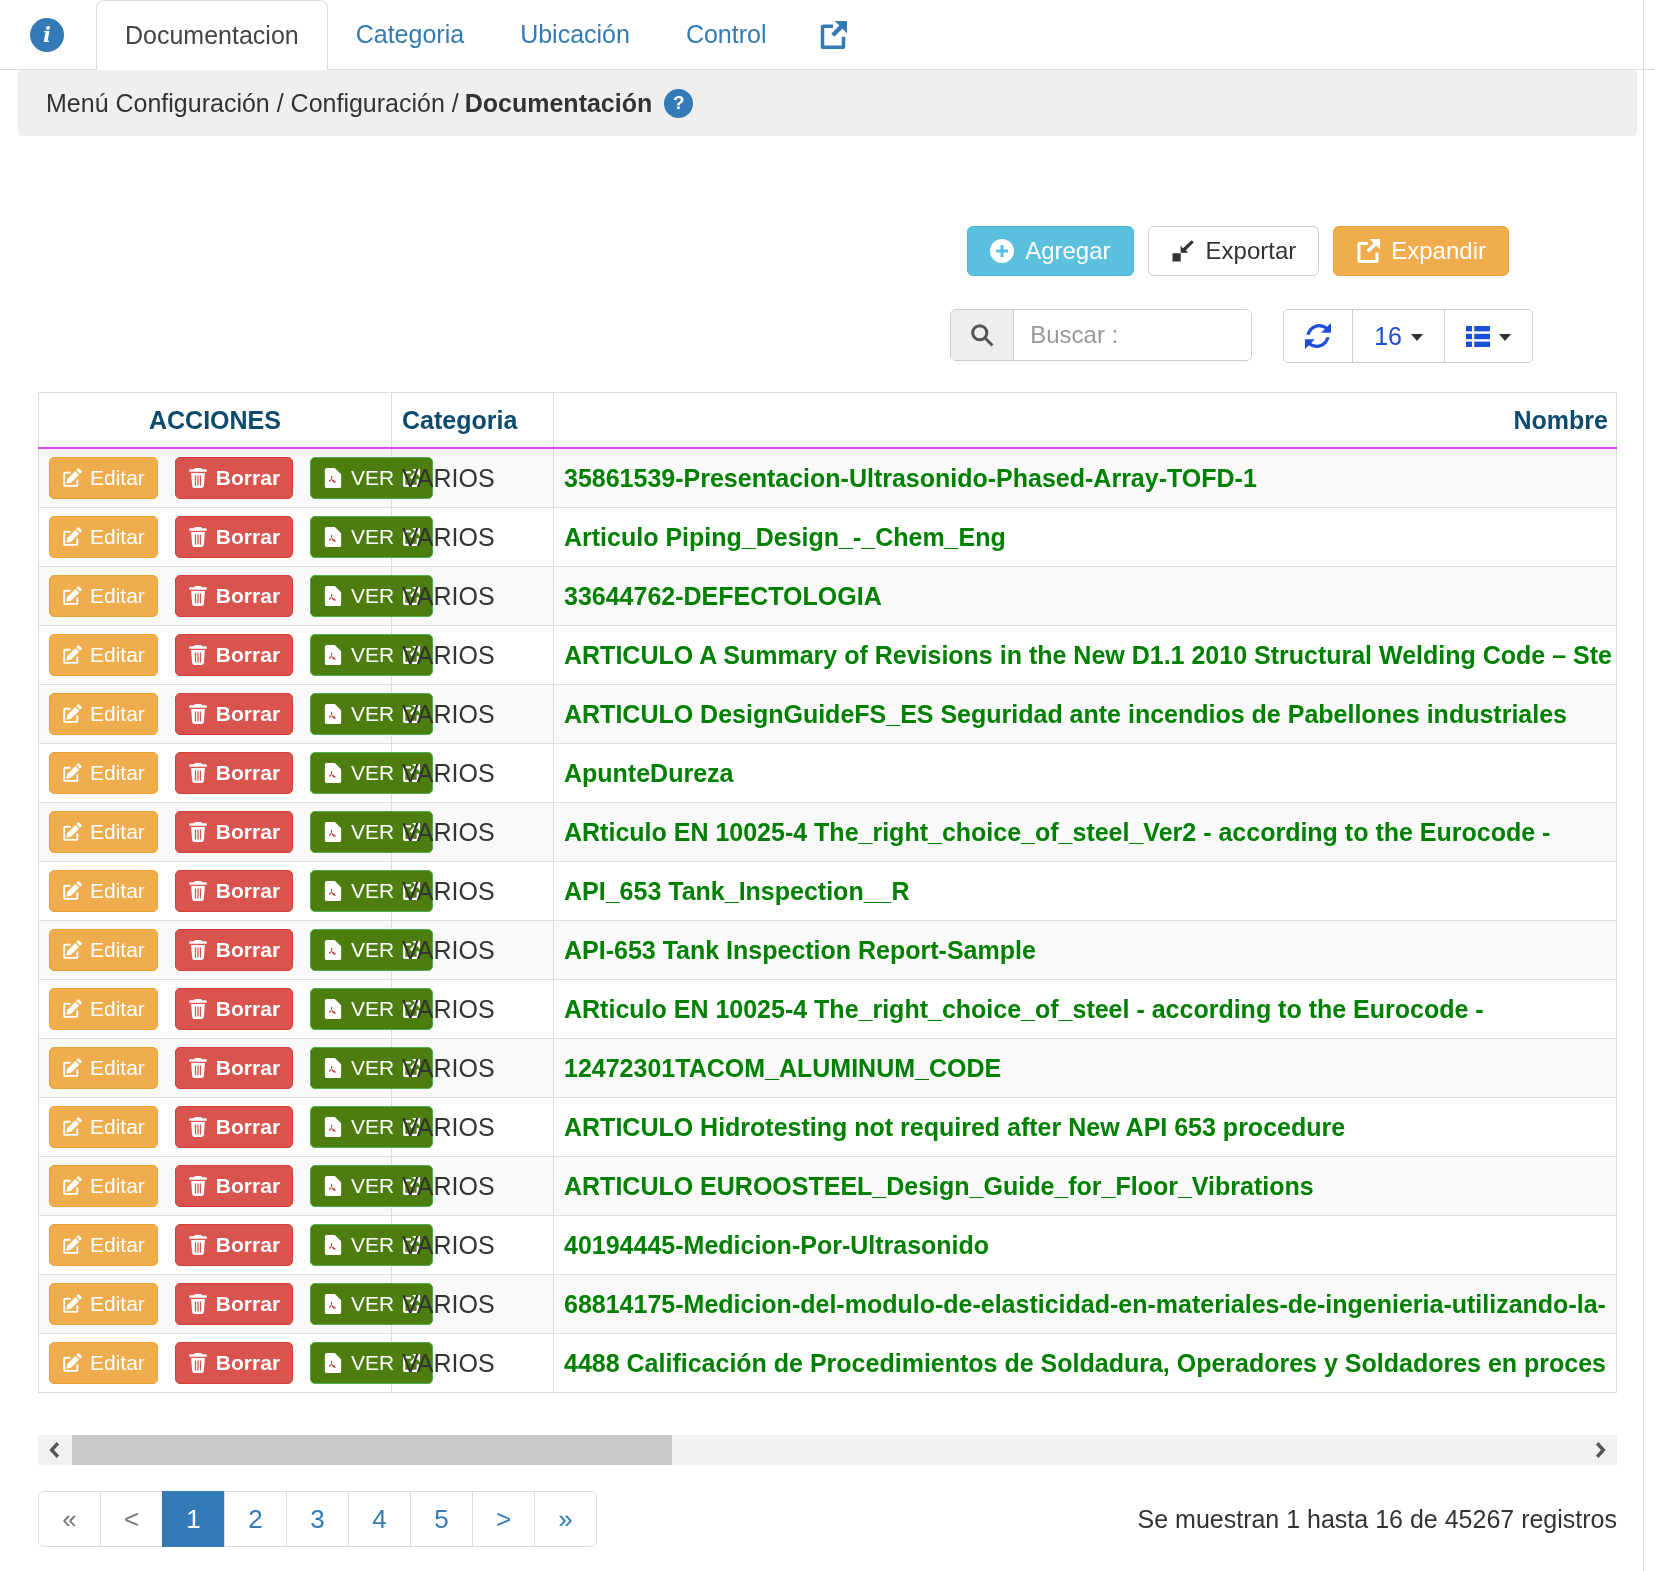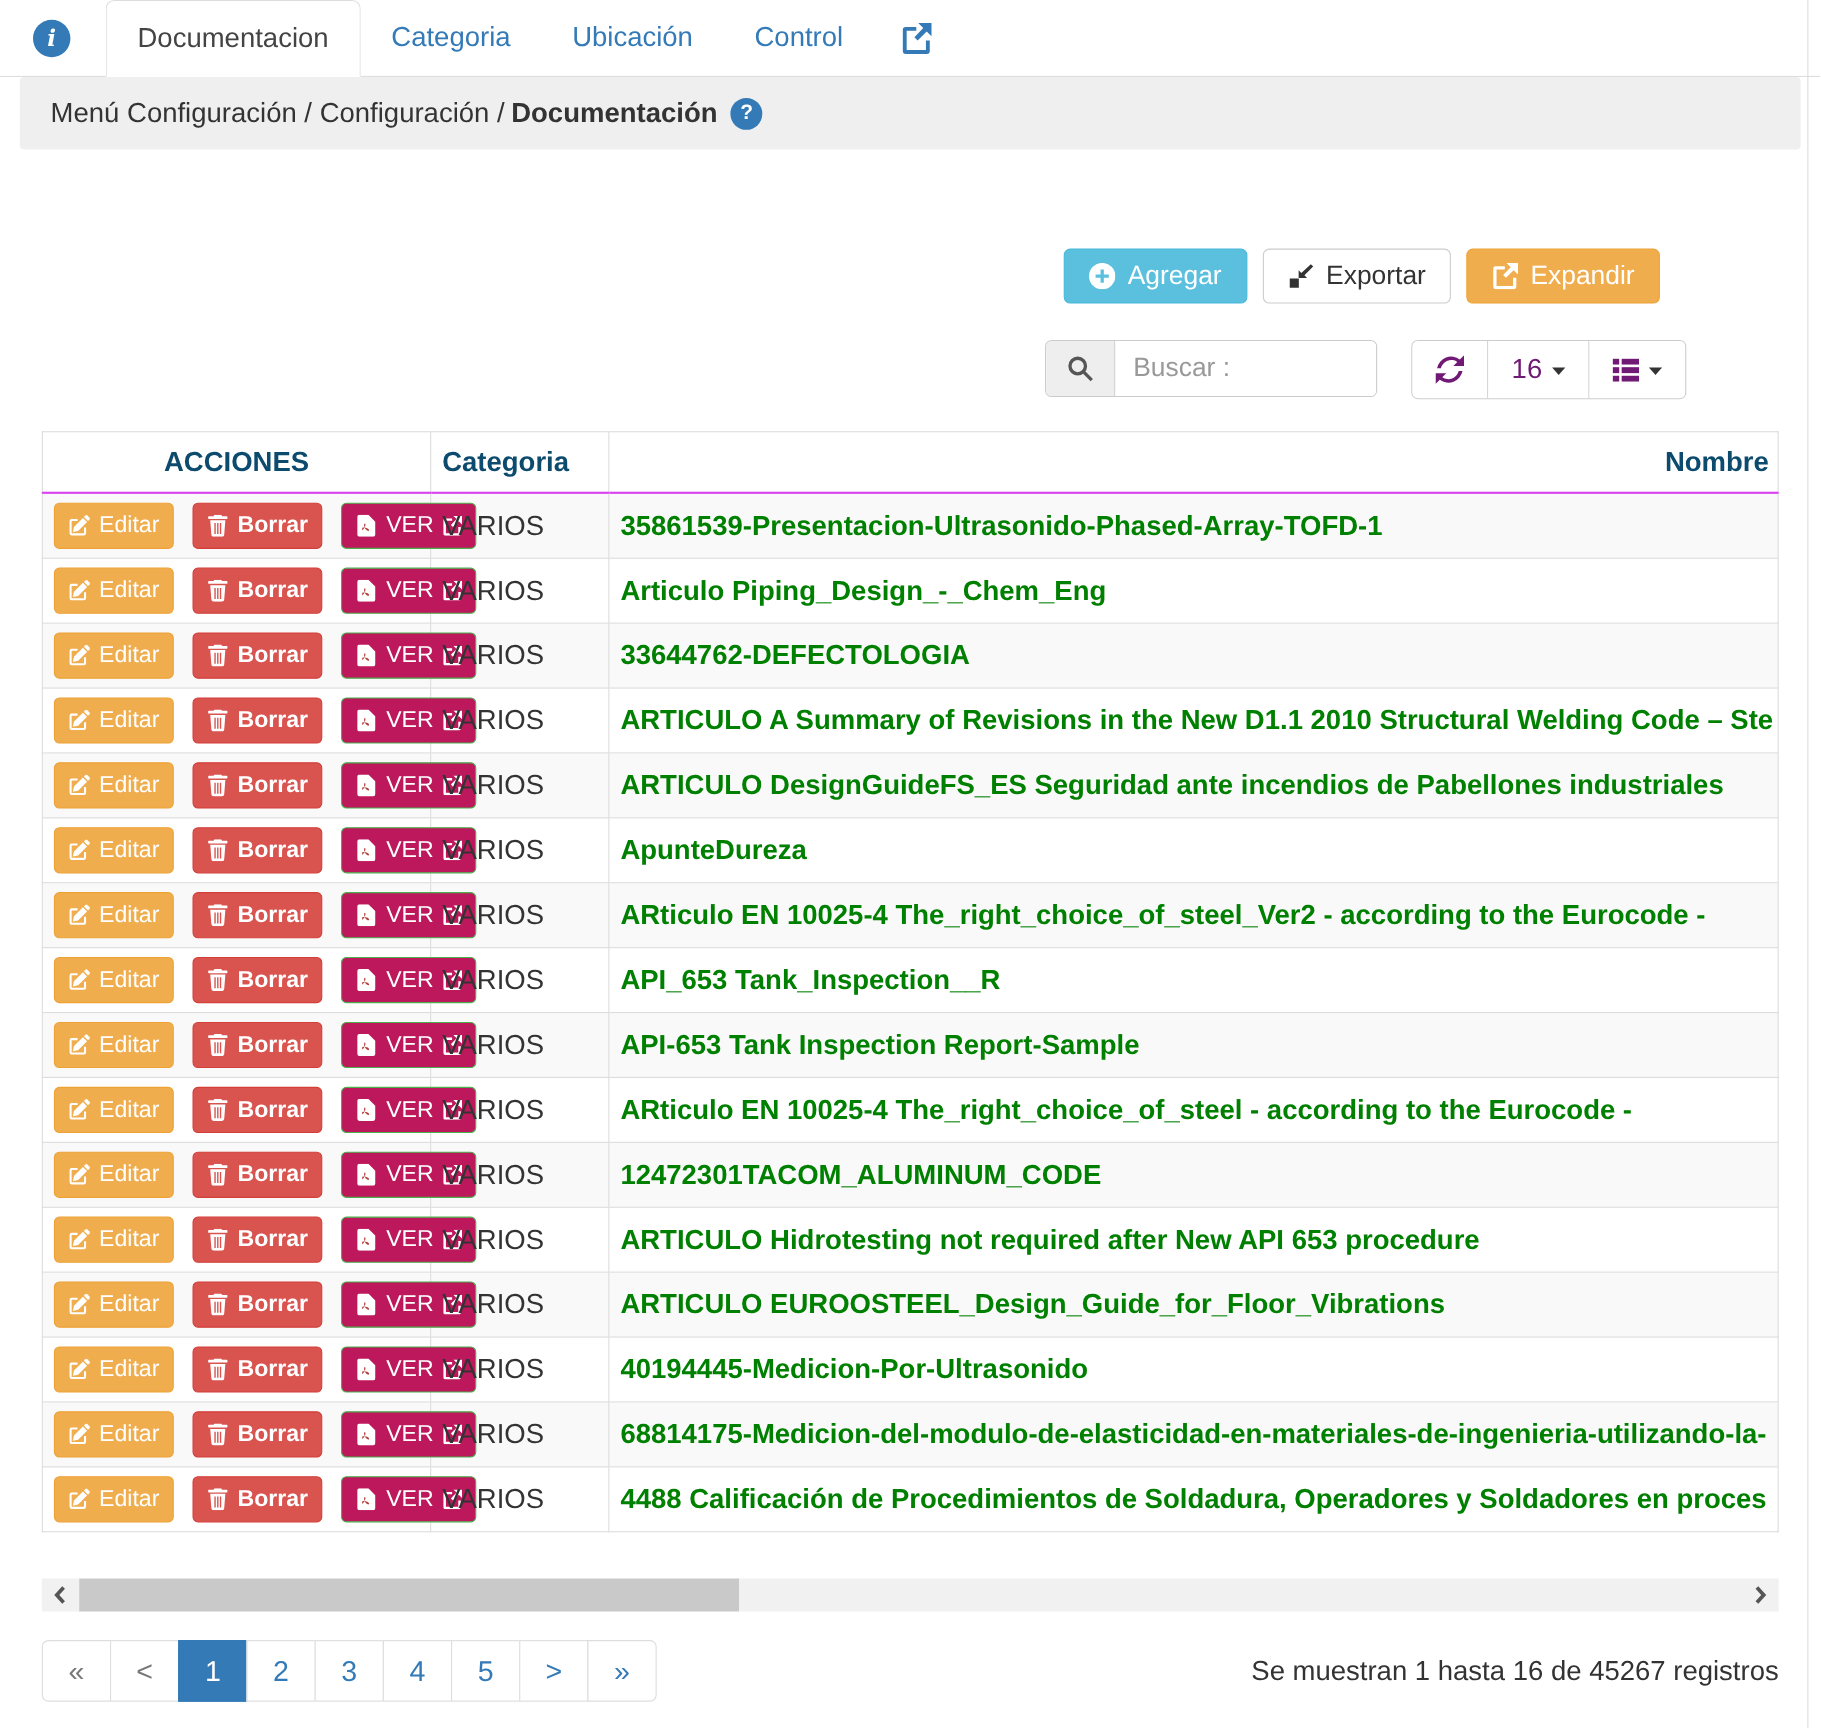--- a/index.html
+++ b/index.html
@@ -31,42 +31,42 @@
   .btn-default{background:#fff;border-color:#ccc;color:#333;}
   .btn-warning{background:#f0ad4e;border-color:#eea236;color:#fff;}
 
   .controls{margin-top:33px;display:flex;justify-content:flex-end;margin-right:84px;gap:31px;}
   .input-group{display:flex;width:300px;height:50px;border:1px solid #ccc;border-radius:6px;overflow:hidden;background:#fff;}
   .addon{width:62px;background:#eee;border-right:1px solid #ccc;display:flex;align-items:center;justify-content:center;color:#555;}
   .input-group input{border:0;flex:1;font-size:24px;padding:0 16px;color:#555;outline:none;font-family:inherit;min-width:0;}
   .input-group input::placeholder{color:#999;}
   .btn-group{display:flex;height:52px;border:1px solid #ccc;border-radius:6px;overflow:hidden;background:#fff;}
   .bg-item{display:flex;align-items:center;justify-content:center;padding:0 21px;border-right:1px solid #ccc;
-    color:#701a75;font-size:25px;gap:9px;cursor:pointer;background:#fff;}
+    color:#1d4ed8;font-size:25px;gap:9px;cursor:pointer;background:#fff;}
   .bg-item:last-child{border-right:0;}
   .caret{width:0;height:0;border-left:6px solid transparent;border-right:6px solid transparent;border-top:7px solid #333;margin-top:3px;}
 
   
   table{width:100%;border-collapse:collapse;table-layout:fixed;font-size:25px;margin-top:29px;}
   th,td{border:1px solid #ddd;}
   thead th{height:52px;font-weight:bold;color:#0c4a6e;background:#fff;border-bottom:2px solid #d946ef;}
   th.h-actions{width:350px;text-align:center;}
   th.h-cat{width:150px;text-align:left;padding-left:10px;}
   th.h-name{text-align:right;padding-right:8px;}
   tbody tr:nth-child(odd){background:#f9f9f9;}
   tbody td{height:58px;}
   .actions-cell{padding:0 0 0 10px;}
   .actions-inner{display:flex;align-items:center;gap:17px;}
   .cat-cell{padding:0 10px;color:#333;}
   .name-cell{padding:0 10px;color:#008000;font-weight:bold;white-space:nowrap;overflow:hidden;}
   .act{height:42px;border-radius:5px;color:#fff;font-size:21px;display:inline-flex;align-items:center;gap:8px;
     padding:0 12px;cursor:pointer;border:1px solid transparent;font-family:inherit;}
   .act-edit{background:#f0ad4e;border-color:#eea236;}
   .act-del{background:#d9534f;border-color:#d43f3a;font-weight:bold;}
-  .act-view{background:#be185d;border-color:#4cae4c;}
+  .act-view{background:#4d7c0f;border-color:#4cae4c;}
   .ic{display:inline-flex;align-items:center;}
 
   
   .hscroll{margin:42px 38px 0;height:30px;display:flex;align-items:stretch;}
   .sb-arrow{width:34px;background:#f1f1f1;display:flex;align-items:center;justify-content:center;color:#555;cursor:pointer;}
   .sb-thumb{width:600px;background:#c9c9c9;cursor:grab;}
   .sb-track{flex:1;background:#f1f1f1;display:flex;align-items:center;justify-content:flex-end;}
 
   
   .bottom{margin:26px 38px 0;display:flex;justify-content:space-between;align-items:center;}

